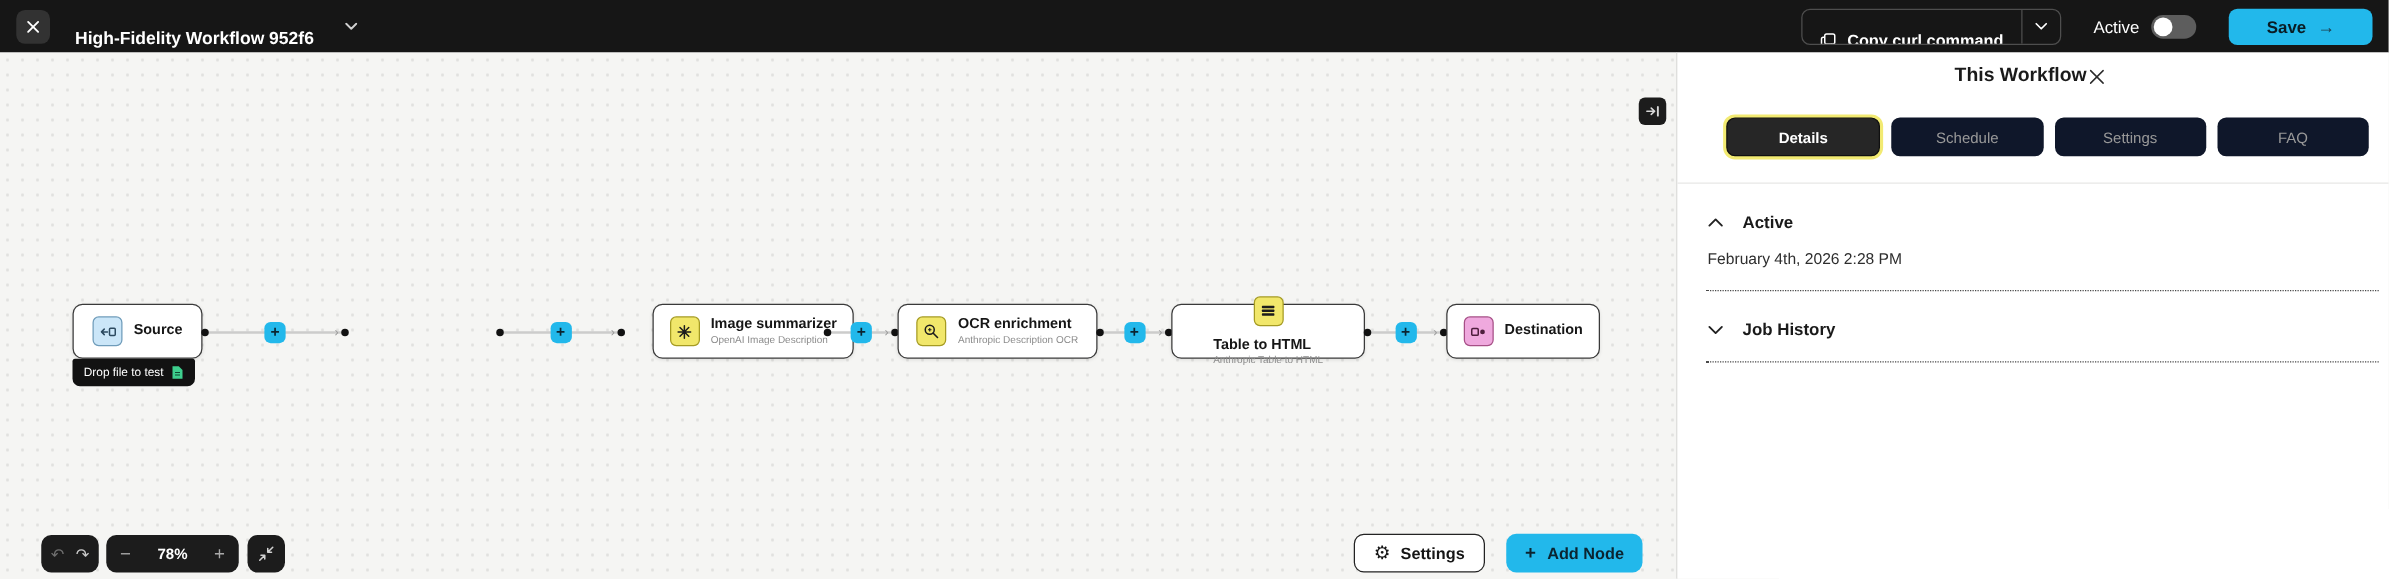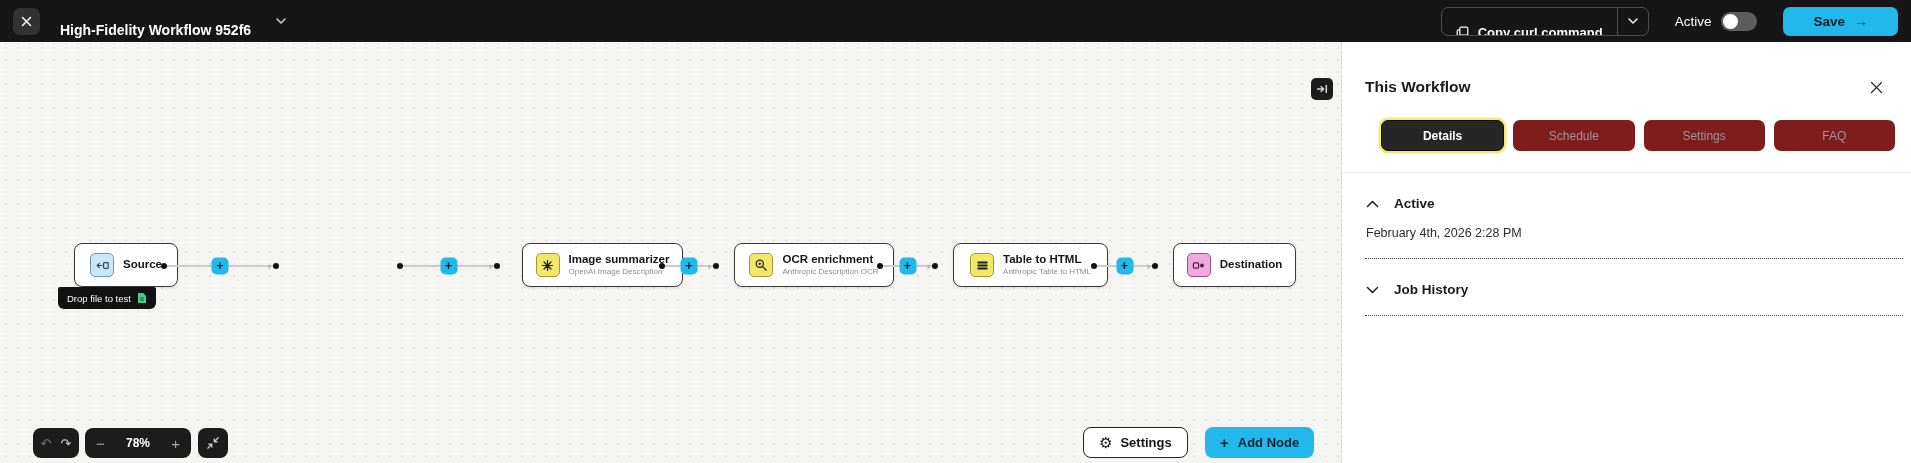--- a/index.html
+++ b/index.html
@@ -45,21 +45,21 @@
     border-right:1px solid #d8d8d6;
   }
   .collapse-btn{
     position:absolute;left:1311px;top:36px;width:22px;height:22px;border-radius:5px;
     background:#1c1c1c;border:none;display:flex;align-items:center;justify-content:center;cursor:pointer;
   }
   
   .node{
     position:absolute;top:201px;height:44px;background:#fff;border:1px solid #3a3a3a;border-radius:8px;
     box-shadow:0 1px 3px rgba(0,0,0,.10);display:flex;align-items:center;justify-content:center;
-    gap:9px;padding:0 10px;cursor:pointer;margin-left:16px;
+    gap:9px;padding:0 10px;cursor:pointer;
   }
   .node-icon{width:24px;height:24px;border-radius:5px;border:1px solid;display:flex;align-items:center;justify-content:center;flex:none;}
   .node-text{display:flex;flex-direction:column;justify-content:center;}
   .node-title{font-size:11.5px;font-weight:700;color:#161616;line-height:1.2;white-space:nowrap;}
   .node-sub{font-size:8px;color:#8c8c8c;line-height:1.25;white-space:nowrap;}
   .icon-source{background:#cbe6f8;border-color:#6f9cba;}
   .icon-partitioner{background:#4fd389;border-color:#1d8554;}
   .icon-yellow{background:#f1e76b;border-color:#a59b22;}
   .icon-destination{background:#efa9de;border-color:#a64f86;}
   
@@ -94,26 +94,26 @@
   .settings-btn .gear{font-size:15px;line-height:1;color:#161616;}
   .settings-btn span.lbl{font-size:13px;font-weight:700;color:#161616;}
   .addnode-btn{
     position:absolute;left:1205px;top:385px;height:31px;background:#22b8eb;border:none;border-radius:8px;
     display:flex;align-items:center;gap:9px;padding:0 15px;cursor:pointer;
   }
   .addnode-btn .plus{font-size:15px;font-weight:600;color:#0b2430;line-height:1;}
   .addnode-btn span.lbl{font-size:13px;font-weight:700;color:#0b2430;}
   
   .panel{width:569px;height:421px;background:#fff;position:relative;flex:none;}
-  .panel-header{display:flex;align-items:center;justify-content:space-between;padding:36px 26px 0 23px;}
+  .panel-header{display:flex;align-items:center;justify-content:center;padding:10px 26px 0 23px;}
   .panel-title{font-size:15.5px;font-weight:700;color:#1a1a1a;}
   .panel-close{background:none;border:none;cursor:pointer;padding:2px;display:flex;}
   .tabs{display:flex;gap:9px;margin:24px 16px 0 23px;padding-left:16px;}
   .tab{
-    flex:1;height:31px;border-radius:7px;border:none;background:#7f1d1d;color:#999;
+    flex:1;height:31px;border-radius:7px;border:none;background:#0f172a;color:#999;
     font-size:12px;font-family:inherit;cursor:pointer;
   }
   .tab.active{
     background:#262626;color:#fff;border:1px solid #101010;
     box-shadow:0 0 0 2.5px #f2ea72;font-weight:600;
   }
   .panel-divider{border:none;border-top:1px solid #e8e8e6;margin:21px 0 0 0;}
   .section-head{display:flex;align-items:center;gap:15px;margin:23px 24px 0 24px;cursor:pointer;}
   .section-label{font-size:13.5px;font-weight:700;color:#1a1a1a;}
   .section-value{margin:15px 24px 0 24px;font-size:12.5px;color:#2e2e2e;}
@@ -216,21 +216,21 @@
 
 
     <div class="connector" style="left:398px;width:101px;">
       <span class="line"></span>
       <span class="dot l"></span>
       <span class="carrow">›</span>
       <span class="dot r"></span>
       <button class="plusbtn">+</button>
     </div>
 
-    <div class="node" style="left:506px;width:161px;">
+    <div class="node" style="left:522px;width:161px;">
       <span class="node-icon icon-yellow">
         <svg width="13" height="13" viewBox="0 0 13 13">
             <path d="M6.5 1.5 V11.5 M1.5 6.5 H11.5 M3 3 L10 10 M10 3 L3 10" stroke="#1c1c1c" stroke-width="1.2" stroke-linecap="round"></path>
           </svg>
       </span>
       <div class="node-text">
         <span class="node-title">Image summarizer</span>
         <span class="node-sub">OpenAI Image Description</span>
       </div>
     </div>
@@ -258,21 +258,21 @@
     </div>
 
     <div class="connector" style="left:878px;width:59px;">
       <span class="line"></span>
       <span class="dot l"></span>
       <span class="carrow">›</span>
       <span class="dot r"></span>
       <button class="plusbtn">+</button>
     </div>
 
-    <div class="node" style="left:937px;width:155px;">
+    <div class="node" style="left:937px;width:155px;flex-direction:column;">
       <span class="node-icon icon-yellow">
         <svg width="13" height="13" viewBox="0 0 13 13">
             <rect x="1.5" y="2.6" width="10" height="1.9" rx="0.5" fill="#1c1c1c"></rect>
             <rect x="1.5" y="5.6" width="10" height="1.9" rx="0.5" fill="#1c1c1c"></rect>
             <rect x="1.5" y="8.6" width="10" height="1.9" rx="0.5" fill="#1c1c1c"></rect>
           </svg>
       </span>
       <div class="node-text">
         <span class="node-title">Table to HTML</span>
         <span class="node-sub">Anthropic Table to HTML</span>

